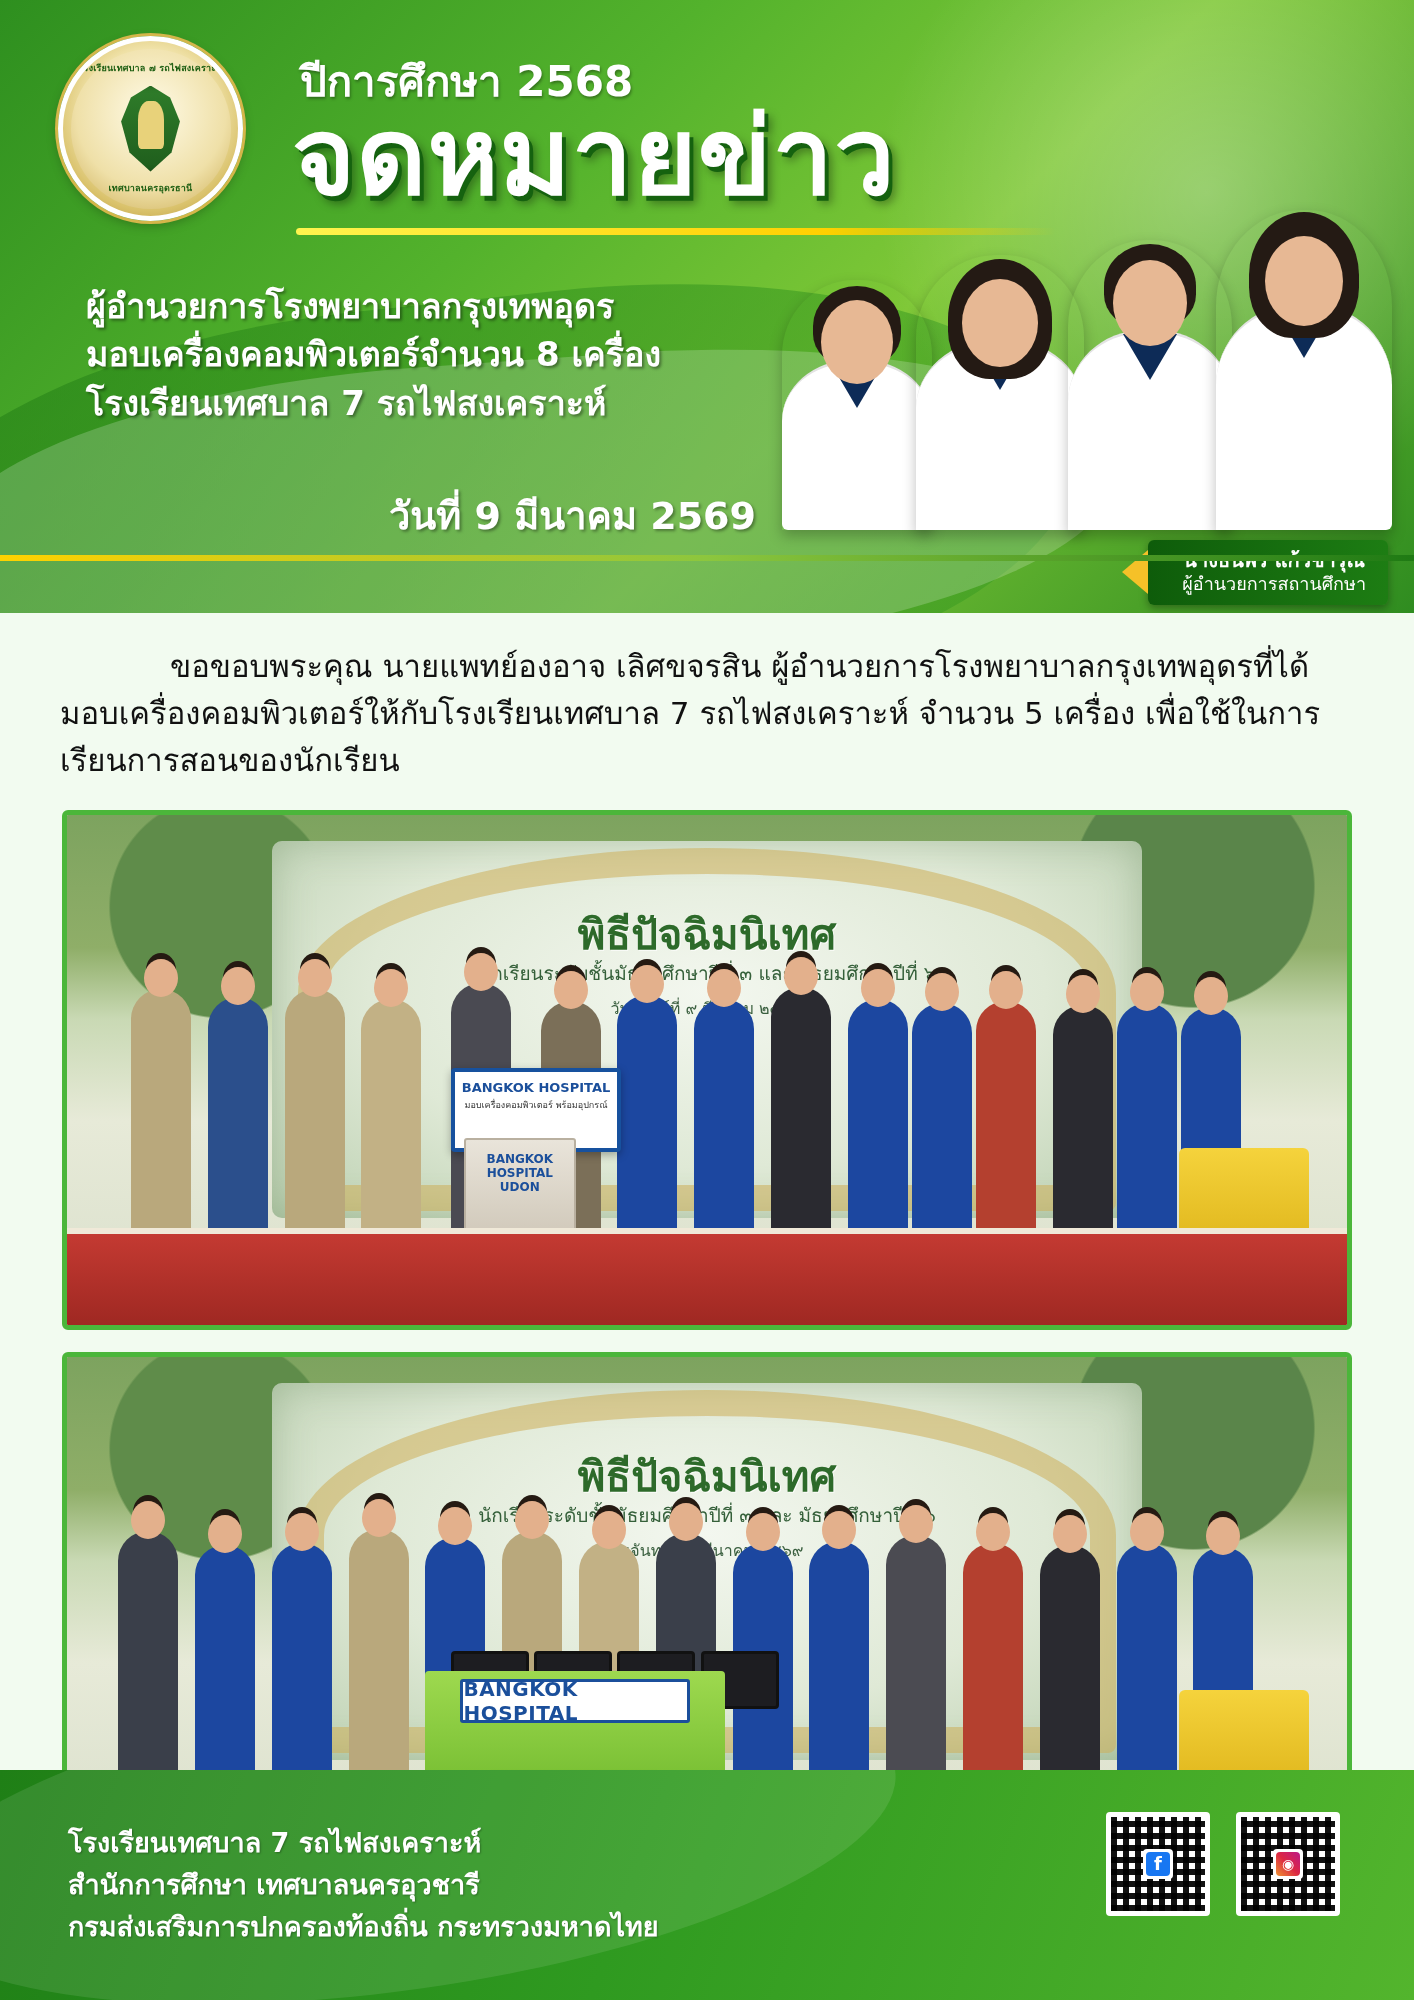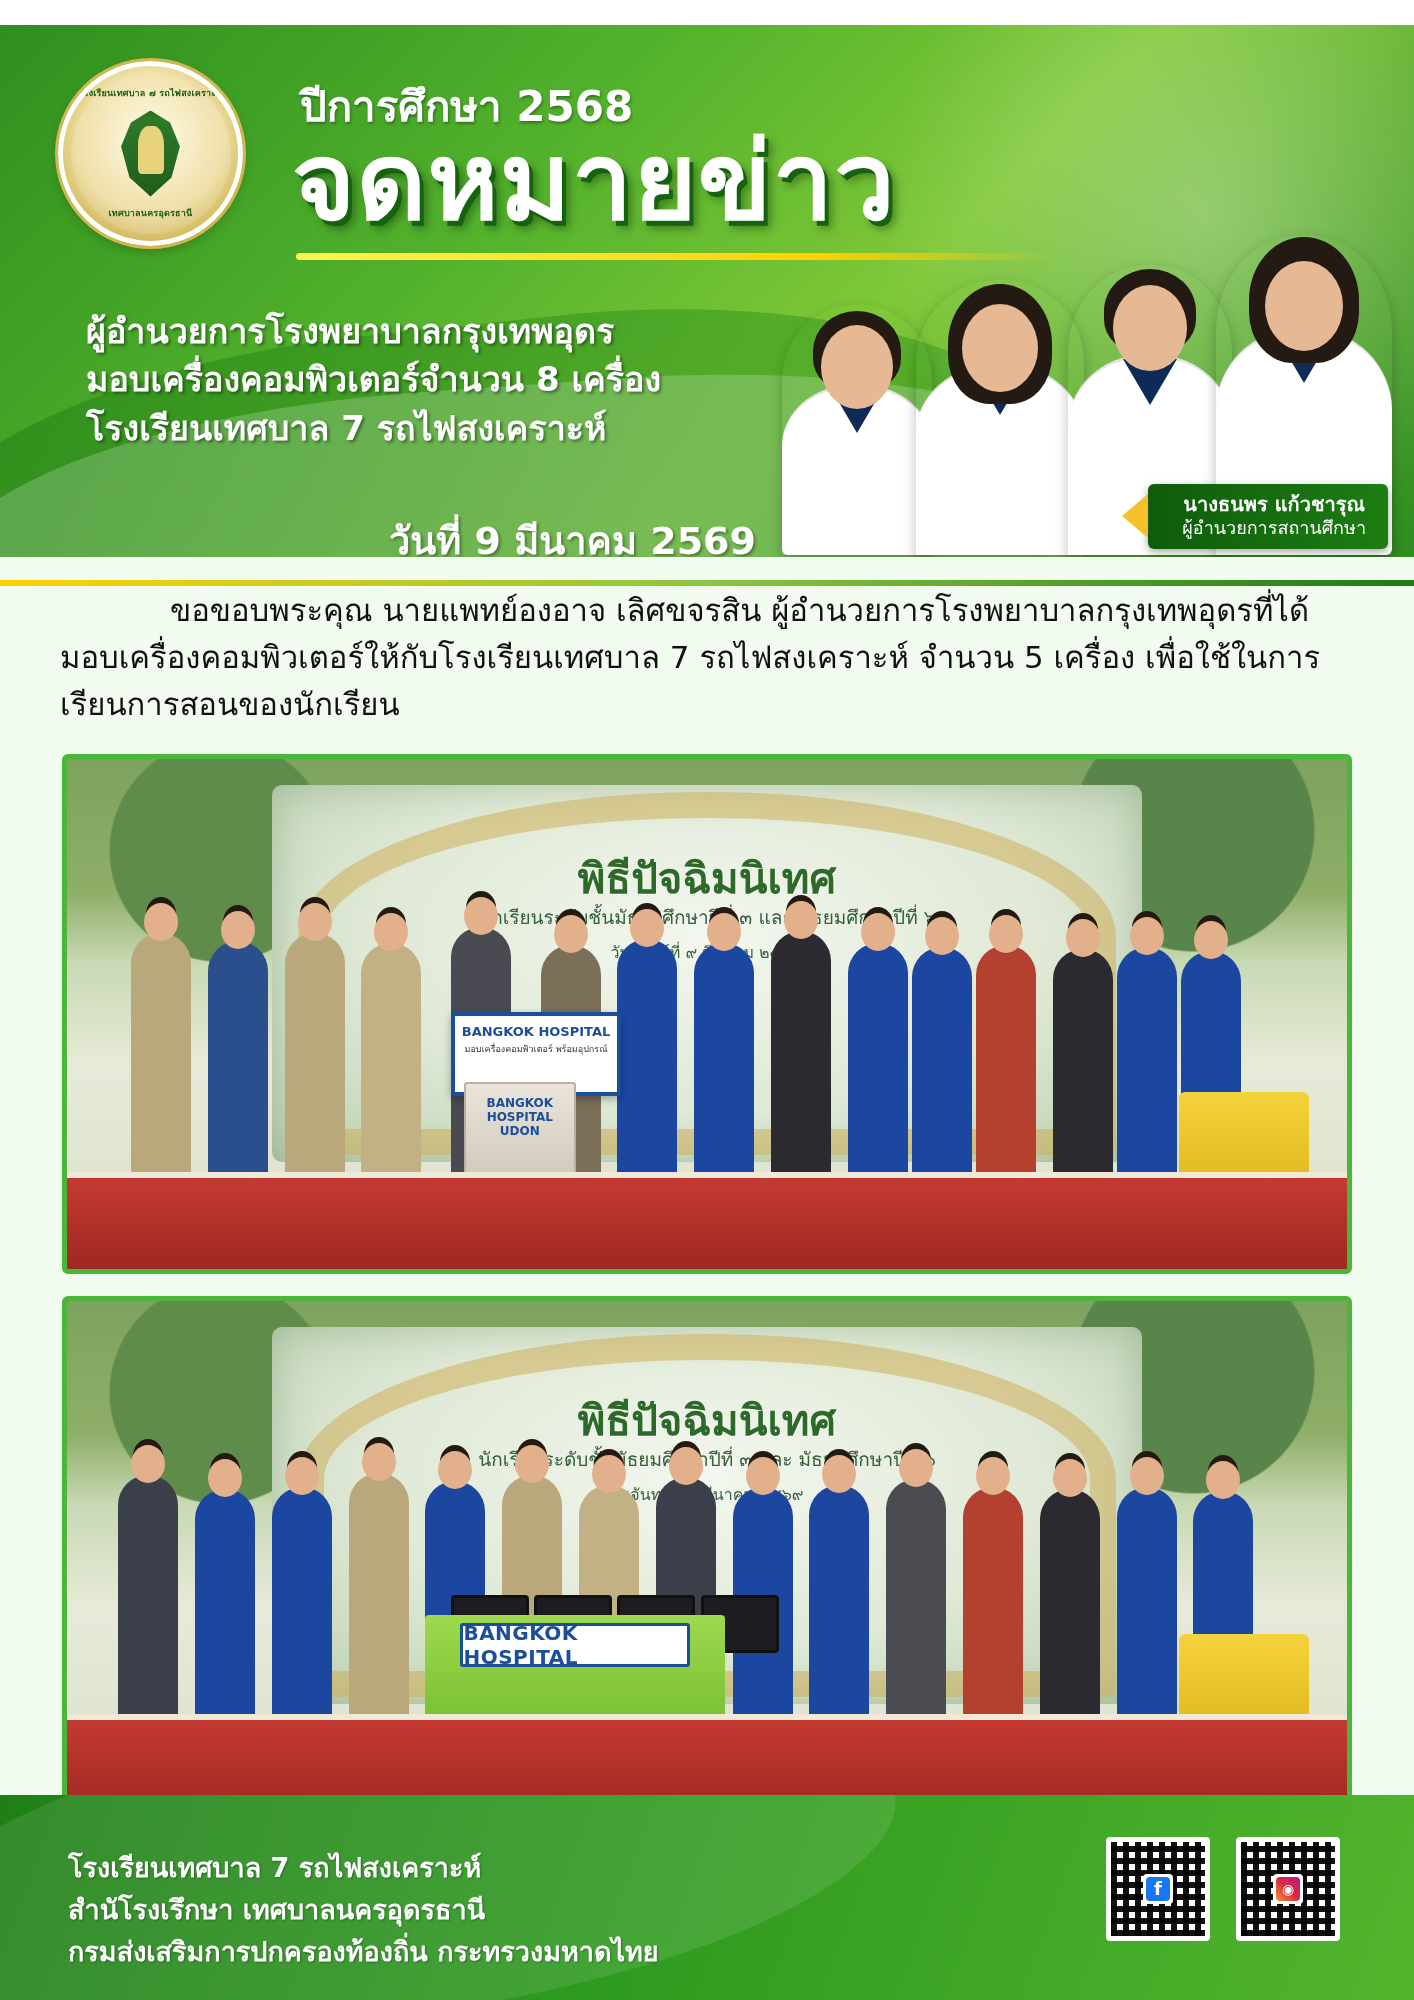--- a/index.html
+++ b/index.html
@@ -15,24 +15,23 @@
     position: relative;
     width: 1414px;
     height: 2000px;
     background: #f2fbf0;
   }
 
   
   .header {
     position: relative;
     width: 1414px;
-    height: 532px;
+    height: 613px;
     background: linear-gradient(135deg, #2e8f1f 0%, #53b22c 35%, #7fc837 60%, #2f8c20 100%);
     overflow: hidden;
-    margin-top: 25px;
   }
   .header-swoosh {
     position: absolute;
     left: -120px;
     top: 300px;
     width: 1200px;
     height: 420px;
     background: linear-gradient(90deg, #1f7a14, #3ea023);
     border-radius: 50% / 60%;
     transform: rotate(-6deg);
@@ -655,21 +654,21 @@
       <div class="flower-table"></div>
       <div class="stage-edge"></div>
       <div class="stage-floor"></div>
     </div>
   </div>
 
   <div class="footer">
     <div class="footer-wave"></div>
     <div class="footer-text">
       <div>โรงเรียนเทศบาล 7 รถไฟสงเคราะห์</div>
-      <div>สำนัโรงเรึกษา เทศบาลนครอุดรธานี</div>
+      <div>สำนักการศึกษา เทศบาลนครอุวชารี</div>
       <div>กรมส่งเสริมการปกครองท้องถิ่น กระทรวงมหาดไทย</div>
     </div>
     <div class="qr-wrap">
       <div class="qr qr-fb">
         <span class="qr-badge">f</span>
       </div>
       <div class="qr">
         <span class="qr-badge ig">◉</span>
       </div>
     </div>

